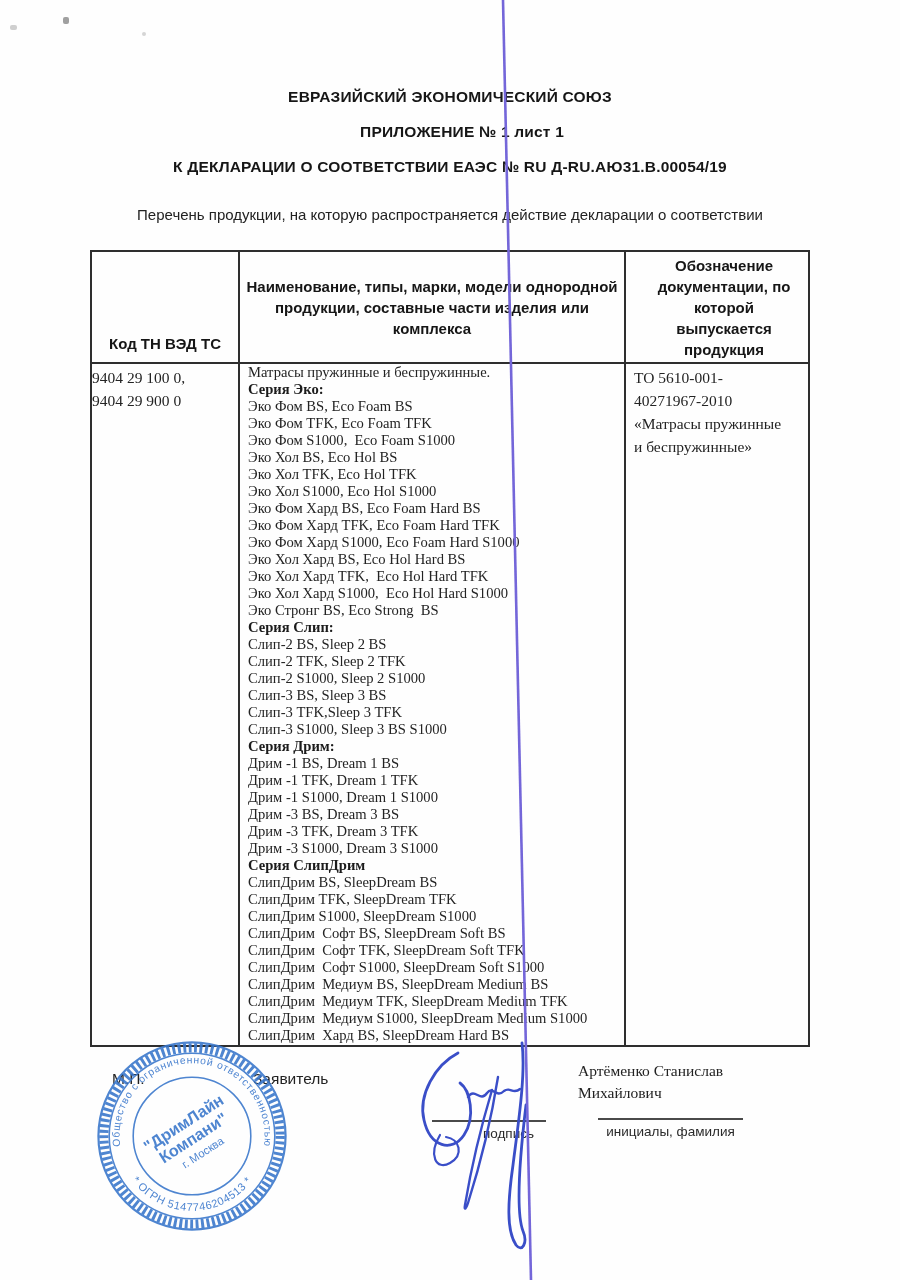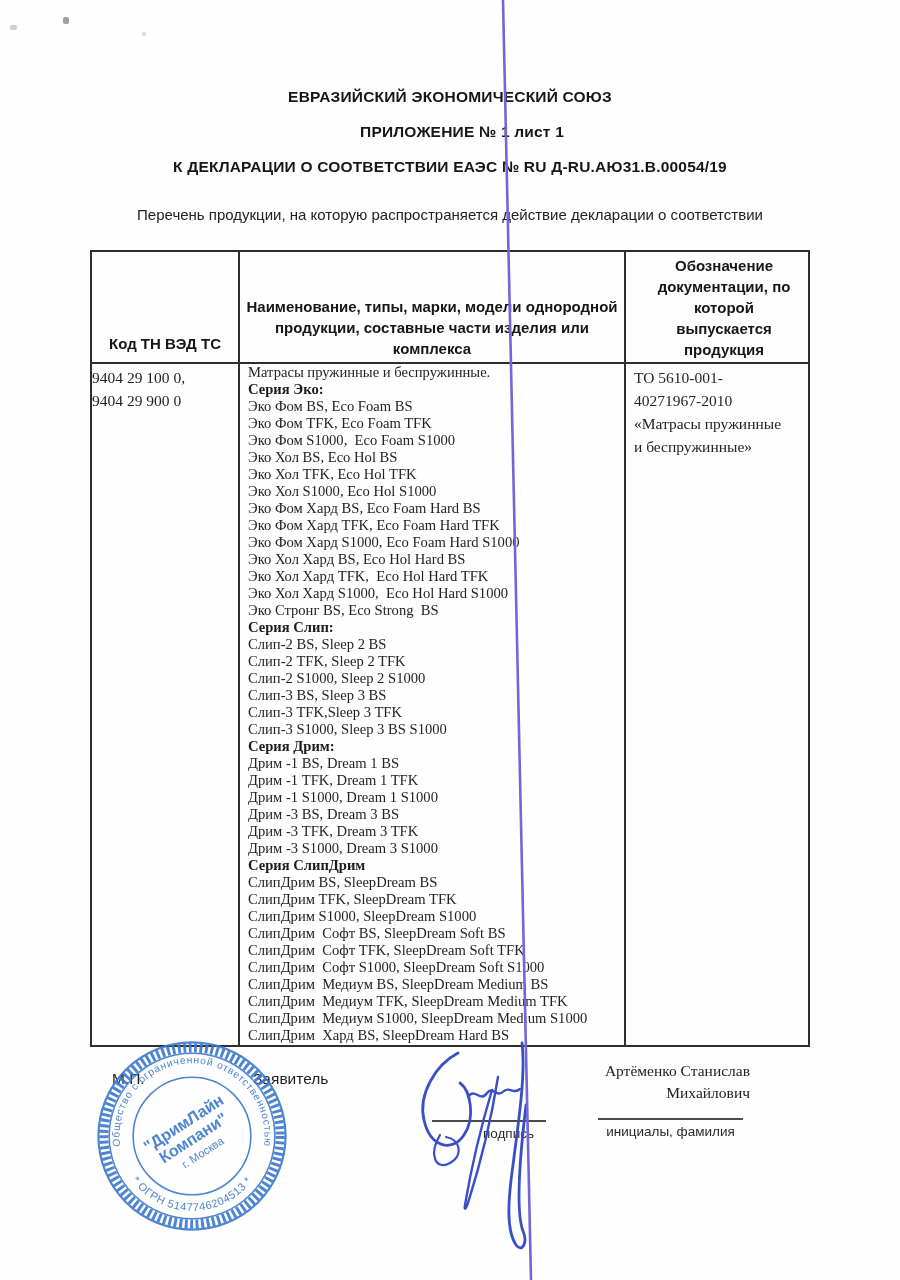--- a/index.html
+++ b/index.html
@@ -16,40 +16,40 @@
   
   .table{position:absolute;left:90px;top:250px;width:720px;height:797px;
          border:2px solid #2e2e2e;box-sizing:border-box;background:transparent;}
   .vline{position:absolute;top:0;bottom:0;width:2px;background:#2e2e2e;}
   .v1{left:146px;} .v2{left:532px;}
   .hline{position:absolute;left:0;right:0;top:110px;height:2px;background:#2e2e2e;}
   .cell{position:absolute;box-sizing:border-box;}
   .head{display:flex;align-items:center;justify-content:center;text-align:center;
         font-weight:bold;font-size:15px;line-height:21px;color:#161616;padding:2px 6px;}
   .hc1{left:0;top:0;width:146px;height:110px;margin-top:36px;}
-  .hc2{left:148px;top:0;width:384px;height:110px;margin-top:20px;}
+  .hc2{left:148px;top:0;width:384px;height:110px;}
   .hc3{left:534px;top:0;width:182px;height:110px;padding-left:20px;}
   .bc1{left:0;top:114px;width:138px;}
   .bc2{left:156px;top:112px;width:374px;}
   .bc3{left:542px;top:114px;width:172px;}
   .code-line{font-family:"Liberation Serif",serif;font-size:15.5px;line-height:23px;
              white-space:pre;color:#232323;}
   .product-line{font-family:"Liberation Serif",serif;font-size:14.6px;line-height:17px;
              white-space:pre;color:#232323;}
   .product-line.bold{font-weight:bold;color:#1b1b1b;}
   .doc-line{font-family:"Liberation Serif",serif;font-size:15.5px;line-height:23px;
              white-space:pre;color:#232323;}
 
   
   .mp{position:absolute;left:112px;top:1070px;font-size:15.5px;color:#222;z-index:2;}
   .applicant{position:absolute;left:253px;top:1070px;font-size:15.5px;color:#222;z-index:2;}
   .sig-line{position:absolute;left:432px;top:1120px;width:114px;height:2px;background:#4a4a4a;}
   .sig-caption{position:absolute;left:420px;top:1126px;width:114px;text-align:right;
                font-size:13.5px;color:#2a2a2a;}
-  .name-block{position:absolute;left:578px;top:1060px;width:172px;text-align:right;
+  .name-block{position:absolute;left:578px;top:1060px;width:172px;text-align:left;
               font-family:"Liberation Serif",serif;font-size:15.5px;line-height:22px;color:#222;}
   .name-line{position:absolute;left:598px;top:1118px;width:145px;height:2px;background:#4a4a4a;}
   .name-caption{position:absolute;left:598px;top:1124px;width:145px;text-align:center;
                font-size:13.5px;color:#2a2a2a;}
 
   
   .stamp-svg{position:absolute;left:94px;top:1038px;width:196px;height:196px;z-index:5;opacity:.9;}
   .stamp-stroke{stroke:#3b78cc;fill:none;}
   .stamp-text{fill:#3b78cc;font-family:"Liberation Sans",sans-serif;}
   .signature-svg{position:absolute;left:380px;top:1035px;width:180px;height:230px;z-index:6;}

